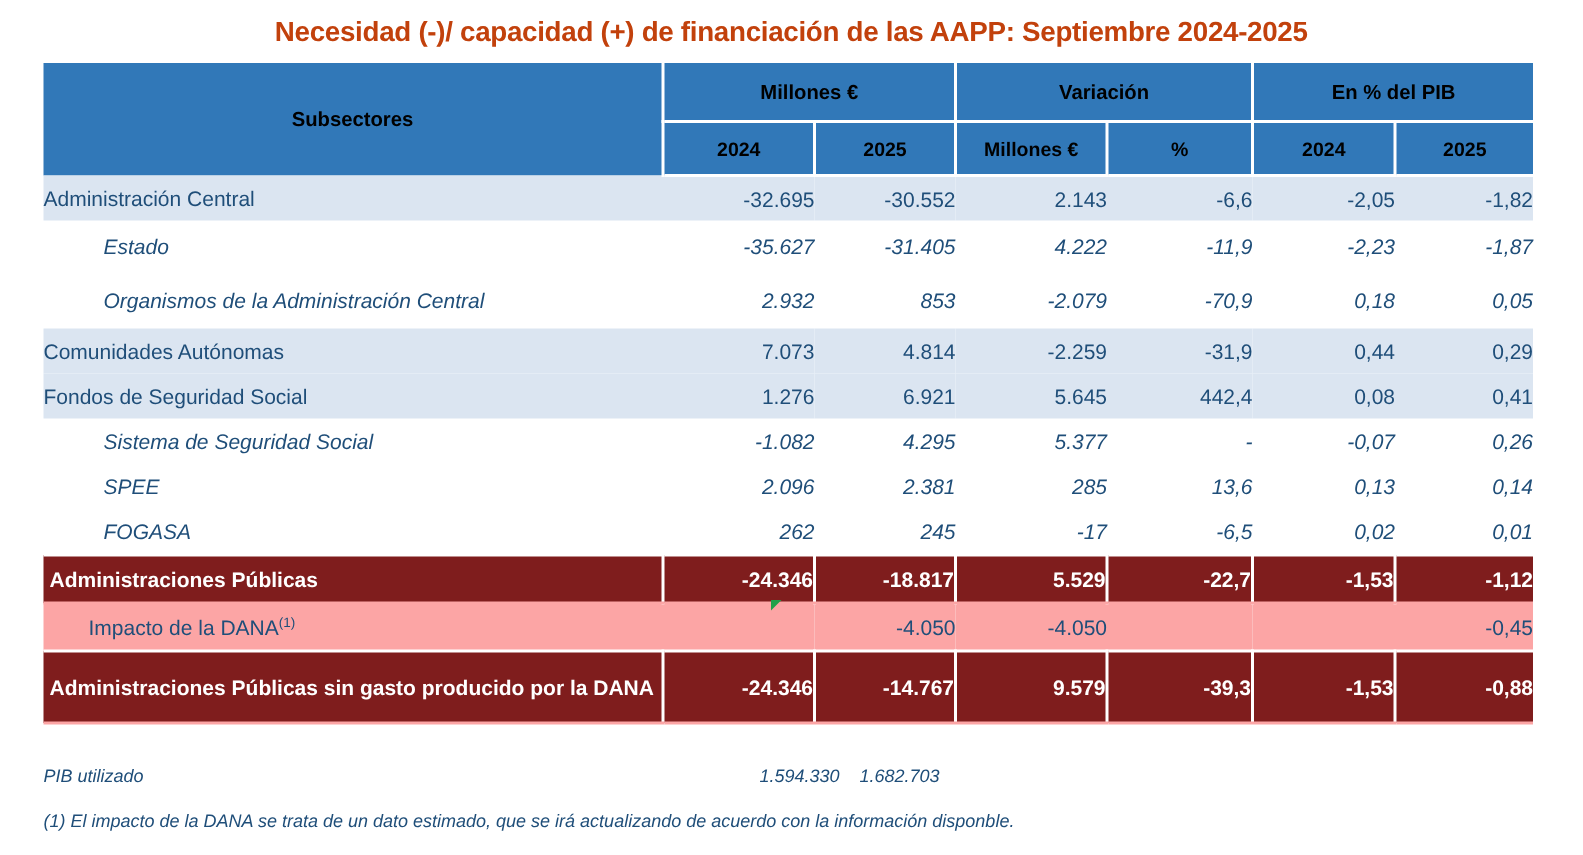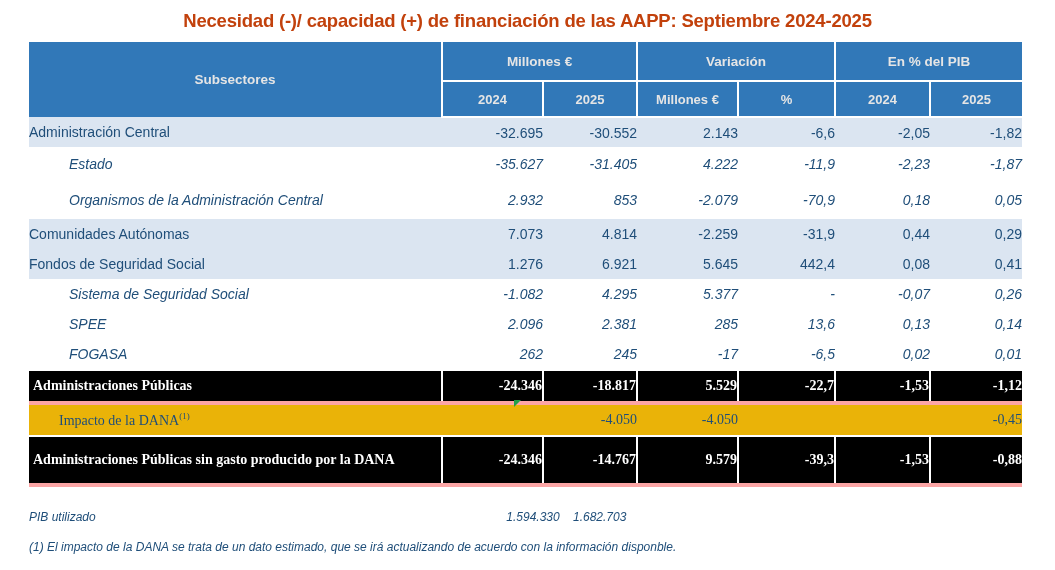--- a/index.html
+++ b/index.html
@@ -43,21 +43,21 @@
 
   table.fin td, table.fin th {
     padding: 0;
     margin: 0;
     vertical-align: middle;
   }
 
   
   .hdr {
     background: #3178b8;
-    color: #e5e5e5;
+    color: #000000;
     font-weight: bold;
     text-align: center;
     font-size: 13.5px;
     border-right: 2px solid #ffffff;
     border-bottom: 2px solid #ffffff;
   }
   .hdr.last { border-right: none; margin-top: 36px; }
   .hdr-sub { font-size: 13px; }
   .hdr-subsectores {
     border-bottom: none;
@@ -79,33 +79,32 @@
     white-space: nowrap;
   }
 
   tr.band td { background: #dbe5f1; }
 
   tr.sub .lbl { padding-left: 40px; font-style: italic; }
   tr.sub .num { font-style: italic; }
 
   
   tr.total td {
-    background: #000000;
+    background: #7f1d1d;
     color: #ffffff;
     font-weight: bold;
     border-right: 2px solid #ffffff;
     border-top: 2px solid #ffffff;
-    border-bottom: 4px solid #fca5a5;
-    font-family: Liberation Serif, serif;
+    border-bottom: 2px solid #fca5a5;
   }
   tr.total td.last { border-right: none; }
   tr.total .lbl { color: #ffffff; padding-left: 4px; font-size: 14px; white-space: normal; line-height: 1.2; }
   tr.total .num { color: #ffffff; }
 
-  tr.dana td { background: #eab308; font-family: Liberation Serif, serif; }
+  tr.dana td { background: #fca5a5; }
   tr.dana .lbl { padding-left: 30px; }
 
   .sup {
     font-size: 9px;
     vertical-align: super;
   }
 
   .green-flag {
     position: absolute;
     width: 0; height: 0;

